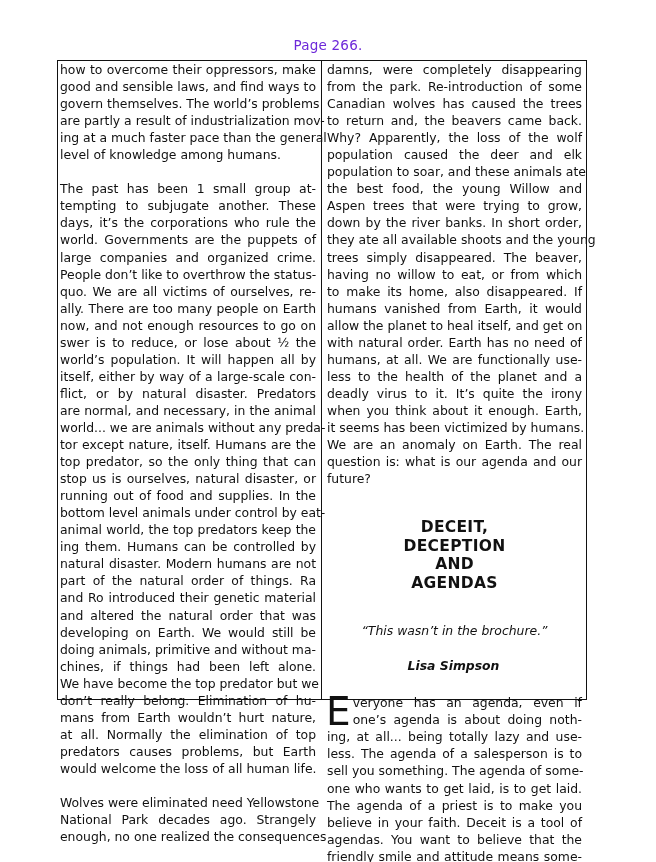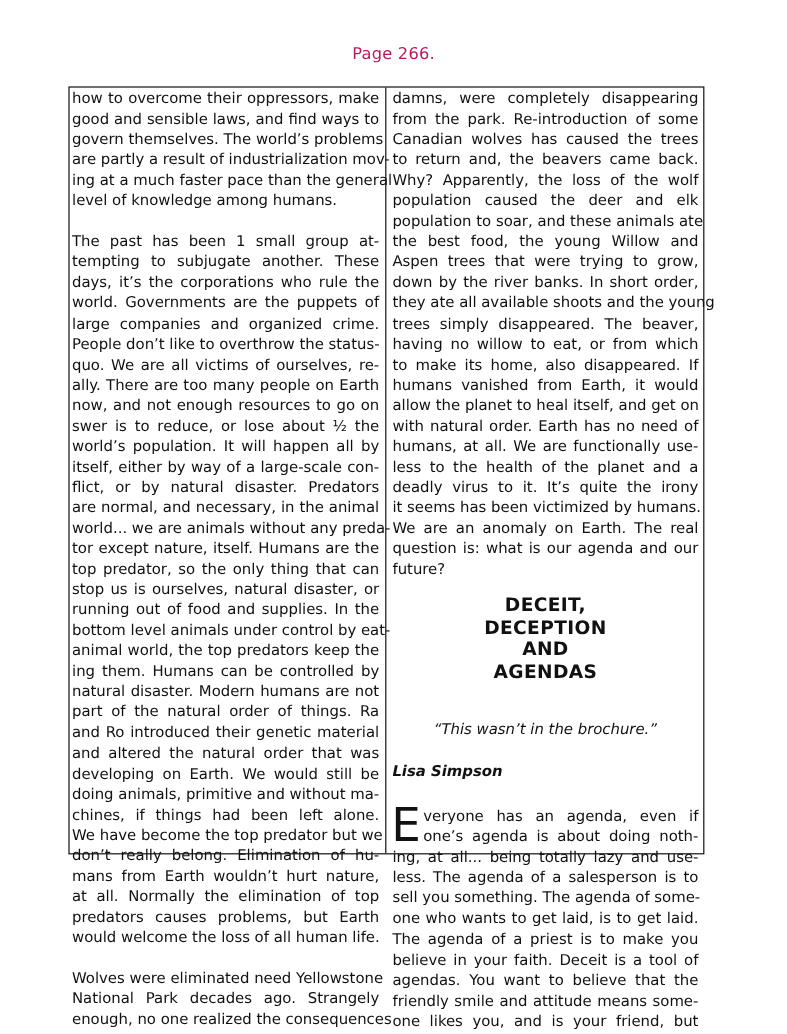--- a/index.html
+++ b/index.html
@@ -1,35 +1,35 @@
 <!DOCTYPE html>
 <html><head>
 <meta charset="utf-8">
 <style>
   html, body { margin:0; padding:0; background:#ffffff; }
   body { width:656px; height:862px; position:relative; overflow:hidden;
          font-family:"DejaVu Sans", sans-serif; color:#111; }
   .page-number { position:absolute; top:37px; left:0; width:656px; text-align:center;
-                 font-size:13.5px; letter-spacing:0.2px; color:#be185d; }
-  .frame { position:absolute; left:57px; top:72px; width:530px; height:640px;
+                 font-size:13.5px; letter-spacing:0.2px; color:#6d28d9; }
+  .frame { position:absolute; left:57px; top:60px; width:530px; height:640px;
            border:1.3px solid #111; box-sizing:border-box;text-decoration:underline; }
   .divider { position:absolute; left:263px; top:0; bottom:0; width:0;
              border-left:1.3px solid #111; }
   .col { position:absolute; top:0; font-size:12.4px; line-height:17.05px;
          text-align:justify; }
   .col.left { left:2px; width:256px; }
   .col.right { left:269px; width:255px; }
   .line { display:block; white-space:nowrap; text-align-last:justify; height:17.05px; }
   .line.last { text-align-last:left; }
   .gap { display:block; height:17.05px; }
   .title { text-align:center; font-weight:bold; font-size:15.5px; line-height:18.5px;
-           margin-top:13px; letter-spacing:0.3px; }
+           margin-top:31px; letter-spacing:0.3px; }
   .title span { display:block; }
   .quote { text-align:center; font-style:italic; font-size:12.4px; margin-top:30px; }
-  .author { text-align:left; font-style:italic; font-weight:bold; font-size:12.4px;
+  .author { text-align:center; font-style:italic; font-weight:bold; font-size:12.4px;
             margin-top:18px; padding-right:2px; }
   .drop-para { margin-top:20px; position:relative; }
   .dropcap { float:left; font-size:39px; line-height:31px; height:31px;
              margin:2px 2px 0 -1px; font-family:"DejaVu Sans", sans-serif; }
   .drop-para .line.first { text-align-last:justify; }
 </style>
 </head>
 <body>
 
 <div class="page-number">Page 266.</div>
@@ -107,20 +107,21 @@
         <span class="line">they ate all available shoots and the young</span>
         <span class="line">trees simply disappeared.   The beaver,</span>
         <span class="line">having no  willow  to  eat, or from which</span>
         <span class="line">to make its home,  also disappeared.  If</span>
         <span class="line">humans vanished  from Earth, it would</span>
         <span class="line">allow the planet to heal itself, and get on</span>
         <span class="line">with natural order.  Earth has no need of</span>
         <span class="line">humans, at all.  We are functionally use-</span>
         <span class="line">less to the health of the planet and a</span>
         <span class="line">deadly virus to it.   It’s quite the  irony</span>
+        <span class="line">when  you  think about  it enough.  Earth,</span>
         <span class="line">it seems has been victimized by humans.</span>
         <span class="line">We are an anomaly on Earth.  The real</span>
         <span class="line">question is: what is our agenda  and our</span>
         <span class="line last">future?</span>
       </div>
 
     <div class="title">
       <span>DECEIT,</span>
       <span>DECEPTION</span>
       <span>AND</span>

